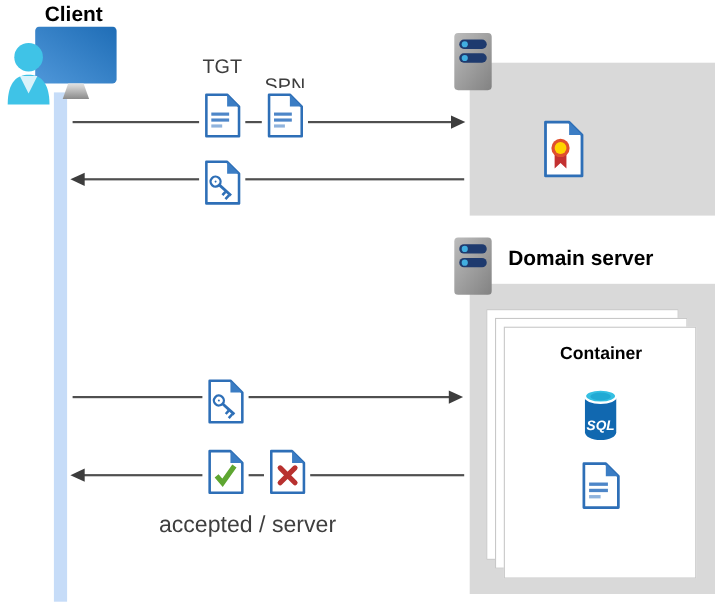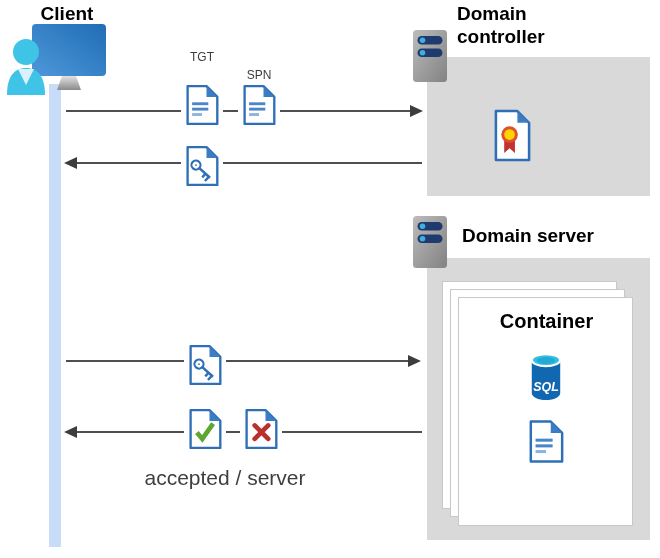--- a/index.html
+++ b/index.html
@@ -8,21 +8,21 @@
     background:#ffffff;
     width:660px;height:558px;
     position:relative;
     overflow:hidden;
   }
   .stage{position:absolute;left:0;top:0;width:660px;height:558px;}
   .abs{position:absolute;}
 
   
   .title-bold{font-weight:bold;color:#000000;font-size:19px;line-height:23px;}
-  .plain{color:#3d3d3d;font-size:12px;}
+  .plain{color:#3d3d3d;font-size:18px;}
   .center{text-align:center;}
 
   
   .timeline{left:49px;top:84px;width:12px;height:463px;background:#c6dcf8;z-index:1;}
 
   
   .hline{height:2px;background:#4f4f4f;z-index:2;}
   .arrowhead-right{width:0;height:0;border-top:6px solid transparent;border-bottom:6px solid transparent;border-left:13px solid #3d3d3d;z-index:2;}
   .arrowhead-left{width:0;height:0;border-top:6px solid transparent;border-bottom:6px solid transparent;border-right:13px solid #3d3d3d;z-index:2;}
 
@@ -111,21 +111,20 @@
         <circle cx="11" cy="29" r="1" fill="#2e6fb7"></circle>
         <rect x="16" y="27.6" width="16" height="2.8" fill="#2e6fb7"></rect>
         <rect x="24" y="30" width="2.6" height="4.5" fill="#2e6fb7"></rect>
         <rect x="29" y="30" width="2.6" height="5.5" fill="#2e6fb7"></rect>
       </g>
     </svg>
   </div>
 
   <div class="abs gray-box" style="left:427px;top:57px;width:223px;height:139px;"></div>
 
-  <div class="abs title-bold" style="left:457px;top:2px;width:105px;">Domain controller</div>
 
   <div class="abs icon" style="left:412px;top:29px;z-index:4;">
     <svg width="36" height="54" viewBox="0 0 36 54">
       <rect x="1" y="1" width="34" height="52" rx="3.5" fill="url(#gradServer)"></rect>
       <rect x="5.5" y="7" width="25" height="8.5" rx="4.25" fill="#1e3a6e"></rect>
       <rect x="5.5" y="19.5" width="25" height="8.5" rx="4.25" fill="#1e3a6e"></rect>
       <circle cx="10.5" cy="11.25" r="2.8" fill="#41aee0"></circle>
       <circle cx="10.5" cy="23.75" r="2.8" fill="#41aee0"></circle>
     </svg>
   </div>
@@ -151,21 +150,21 @@
       <rect x="5.5" y="19.5" width="25" height="8.5" rx="4.25" fill="#1e3a6e"></rect>
       <circle cx="10.5" cy="11.25" r="2.8" fill="#41aee0"></circle>
       <circle cx="10.5" cy="23.75" r="2.8" fill="#41aee0"></circle>
     </svg>
   </div>
 
   <div class="abs card" style="left:442px;top:281px;width:175px;height:228px;z-index:1;"></div>
   <div class="abs card" style="left:450px;top:289px;width:175px;height:228px;z-index:2;"></div>
 
   <div class="abs card" style="left:458px;top:297px;width:175px;height:229px;z-index:3;">
-    <div class="abs title-bold center" style="left:0;top:12px;width:175px;font-size:20px;">Container</div>
+    <div class="abs title-bold center" style="left:0;top:12px;width:175px;font-size:16px;">Container</div>
 
     <div class="abs icon" style="left:71px;top:53px;">
       <svg width="32" height="52" viewBox="0 0 36 56">
         <path d="M2 9 L2 46 C2 50.5 9 54 18 54 C27 54 34 50.5 34 46 L34 9 Z" fill="#1168b0"></path>
         <ellipse cx="18" cy="9" rx="16" ry="6.8" fill="#35bfe2" stroke="#ffffff" stroke-width="2.4"></ellipse>
         <ellipse cx="18" cy="9.4" rx="10.5" ry="4" fill="#149ccc" opacity="0.6"></ellipse>
         <text x="18" y="44" text-anchor="middle" font-size="14" font-weight="bold" fill="#ffffff">SQL</text>
       </svg>
     </div>
 

